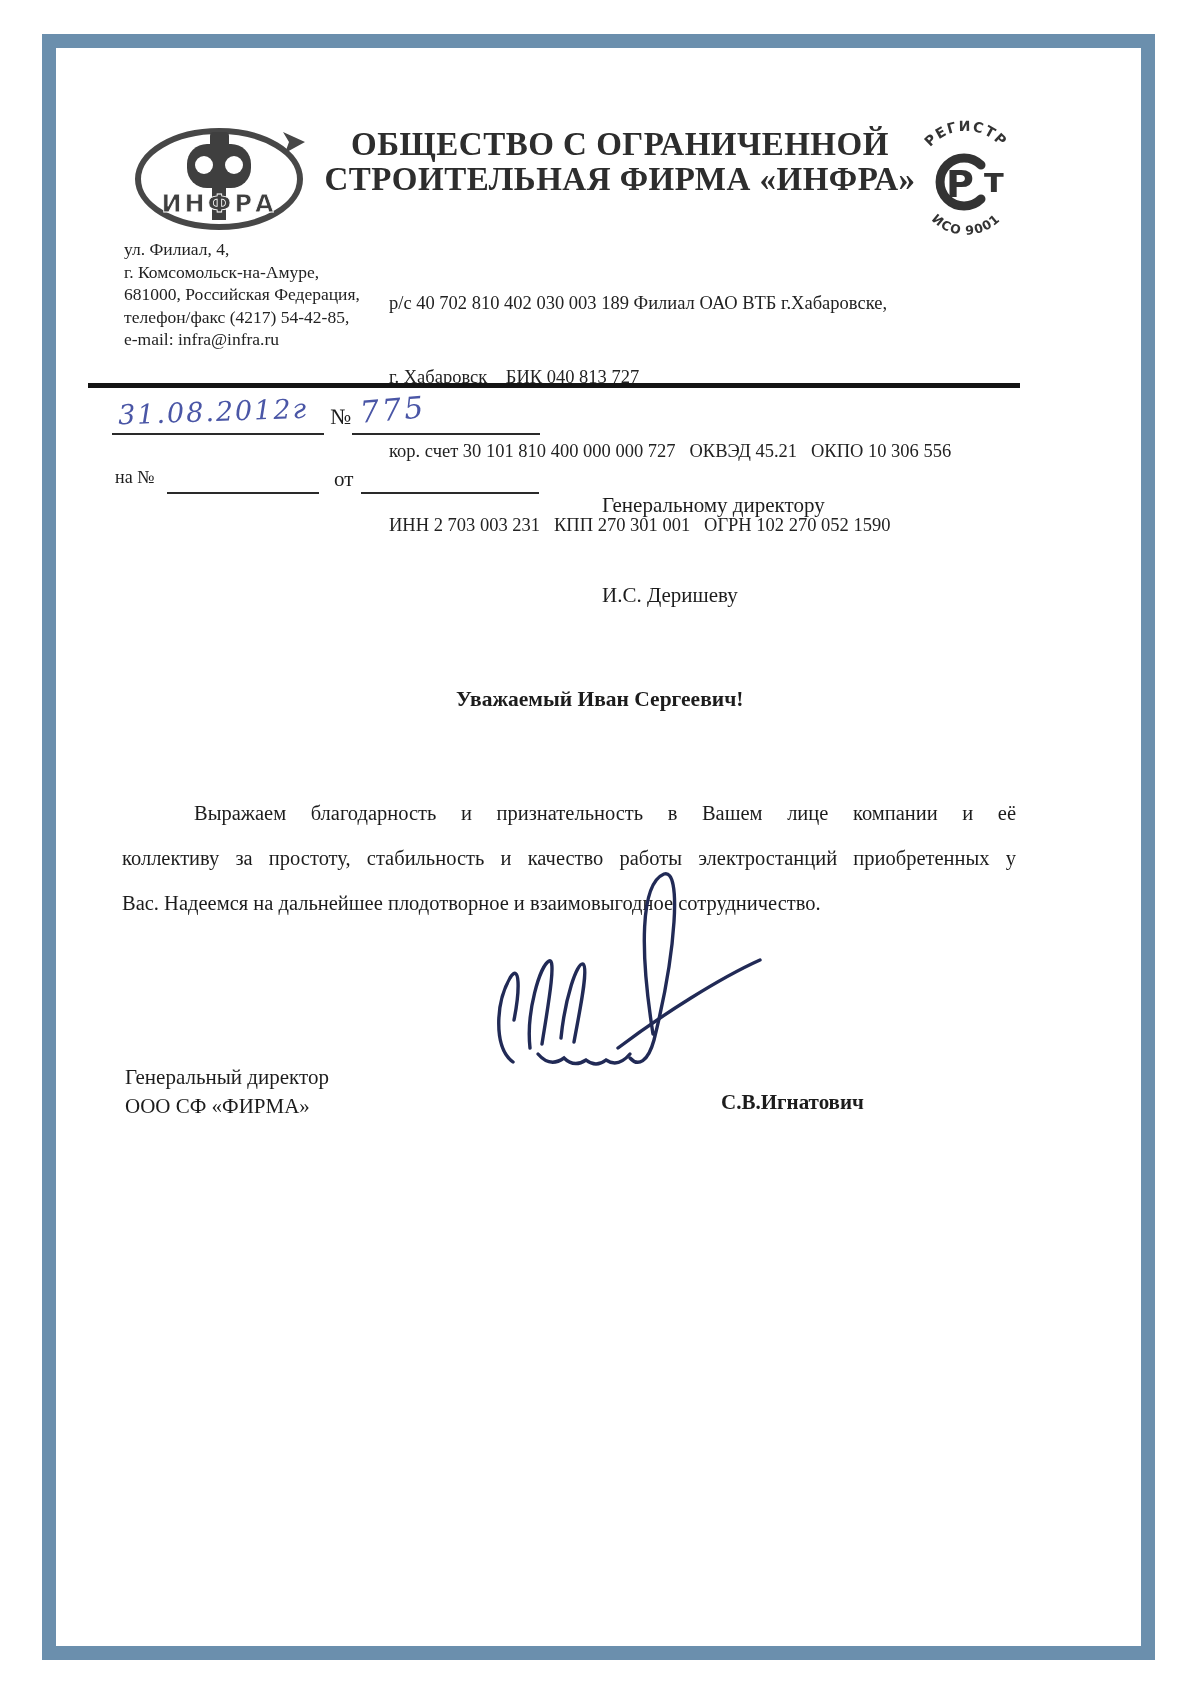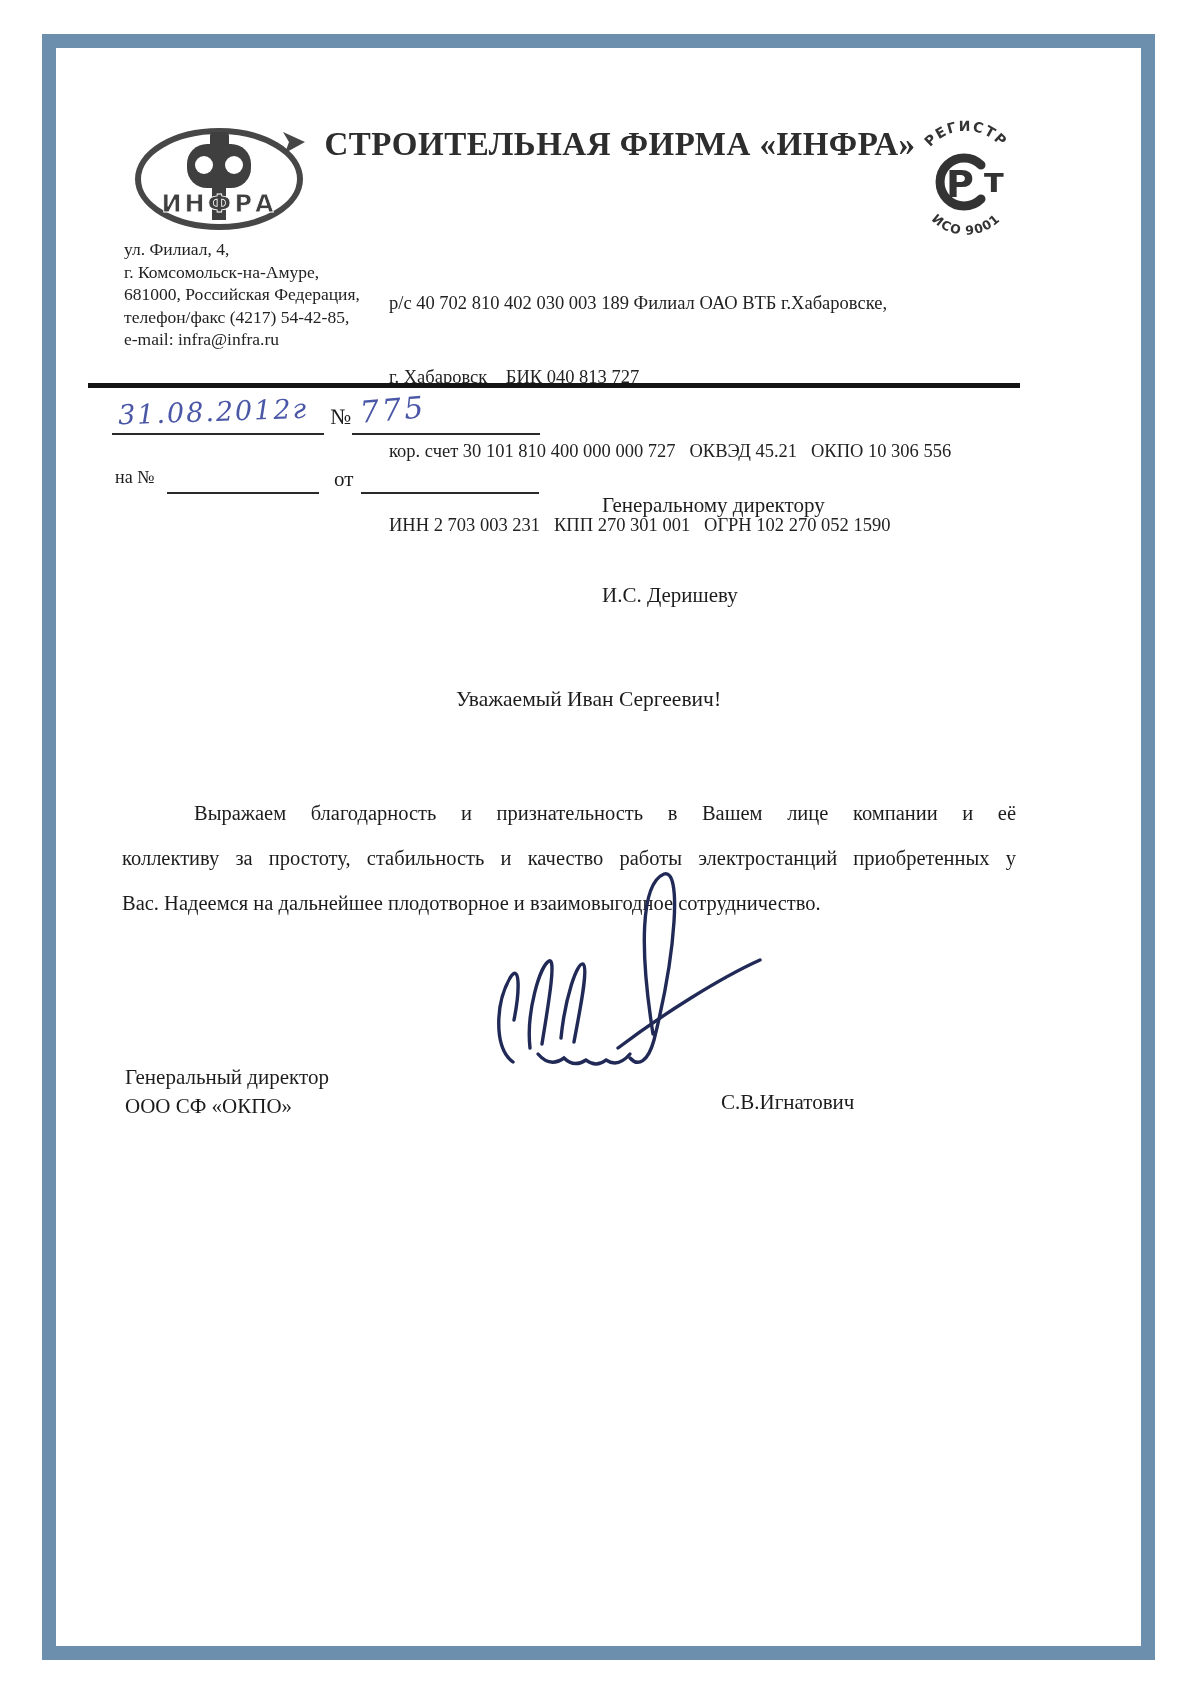--- a/index.html
+++ b/index.html
@@ -57,30 +57,30 @@
   .ul-num  { left:352px; top:433px; width:188px; }
   .onnum-label { left:115px; top:467px; font-size:18px; }
   .from-label  { left:334px; top:467px; font-size:21px; }
   .ul-onnum { left:167px; top:492px; width:152px; }
   .ul-from  { left:361px; top:492px; width:178px; }
 
   
   .recipient { left:602px; top:491px; width:430px; font-size:21px; line-height:28px; }
   .recipient-name { left:602px; top:583px; font-size:21px; }
 
-  .salutation { left:456px; top:687px; font-size:21.5px; }
+  .salutation { left:456px; top:687px; font-size:21.5px;font-weight:bold; }
 
   
   .letter-body { left:122px; top:791px; width:894px; font-size:20.5px; line-height:45px; }
   .letter-body .jline { text-align:justify; text-align-last:justify; }
   .letter-body .indent { text-indent:72px; }
 
   
   .sig-title { left:125px; top:1063px; font-size:21px; line-height:29px; }
-  .sig-name  { left:721px; top:1090px; font-size:21px; }
+  .sig-name  { left:721px; top:1090px; font-size:21px;font-weight:bold; }
   .sig-box   { left:468px; top:862px; }
 </style>
 </head>
 <body>
 
 <div class="abs page-frame"></div>
 
 <div class="abs logo-box">
   <svg width="178" height="126" viewBox="0 0 178 126">
     <ellipse cx="88" cy="63" rx="81" ry="48" fill="none" stroke="#474747" stroke-width="6"></ellipse>
@@ -88,20 +88,21 @@
     <rect x="79" y="16" width="19" height="18" rx="4" fill="#3f3f3f"></rect>
     <rect x="56" y="28" width="64" height="44" rx="20" fill="#3f3f3f"></rect>
     <circle cx="73" cy="49" r="9" fill="#ffffff"></circle>
     <circle cx="103" cy="49" r="9" fill="#ffffff"></circle>
     <rect x="81" y="66" width="14" height="38" fill="#3f3f3f"></rect>
     <text x="88" y="96" text-anchor="middle" font-family="DejaVu Sans, sans-serif" font-weight="bold" font-size="24" letter-spacing="3" fill="#3f3f3f" stroke="#ffffff" stroke-width="0.8">ИНФРА</text>
   </svg>
 </div>
 
 <div class="abs company-name">
+  <div>ОБЩЕСТВО С ОГРАНИЧЕННОЙ</div>
   <div>СТРОИТЕЛЬНАЯ ФИРМА «ИНФРА»</div>
 </div>
 
 <div class="abs cert-box">
   <svg width="104" height="124" viewBox="0 0 104 124">
     <defs>
       <path id="arcTop" d="M10,40 A46,46 0 0 1 94,40"></path>
       <path id="arcBot" d="M10,92 A48,48 0 0 0 94,92"></path>
     </defs>
     <text font-family="DejaVu Sans, sans-serif" font-weight="bold" font-size="14" letter-spacing="1.5" fill="#333">
@@ -152,21 +153,21 @@
 <div class="abs salutation">Уважаемый Иван Сергеевич!</div>
 
 <div class="abs letter-body">
   <div class="jline indent">Выражаем благодарность и признательность в Вашем лице компании и её</div>
   <div class="jline">коллективу за простоту, стабильность и качество работы электростанций приобретенных у</div>
   <div>Вас. Надеемся на дальнейшее плодотворное и взаимовыгодное сотрудничество.</div>
 </div>
 
 <div class="abs sig-title">
   <div>Генеральный директор</div>
-  <div>ООО СФ «ОКПО»</div>
+  <div>ООО СФ «ФИРМА»</div>
 </div>
 
 <div class="abs sig-box">
   <svg width="300" height="215" viewBox="0 0 300 215">
     <g fill="none" stroke="#212a56" stroke-width="3.4" stroke-linecap="round">
       <path d="M45,200 C25,185 28,140 42,116 C52,100 52,128 46,158"></path>
       <path d="M62,186 C58,150 72,104 81,99 C89,95 79,150 74,182"></path>
       <path d="M93,176 C97,136 109,100 115,102 C121,106 111,152 106,180"></path>
       <path d="M185,172 C172,90 172,22 196,12 C214,6 208,90 186,178 C180,200 170,205 162,196"></path>
       <path d="M70,192 q12,14 26,4 q10,10 22,2 q10,8 20,0 q12,8 24,-6"></path>

